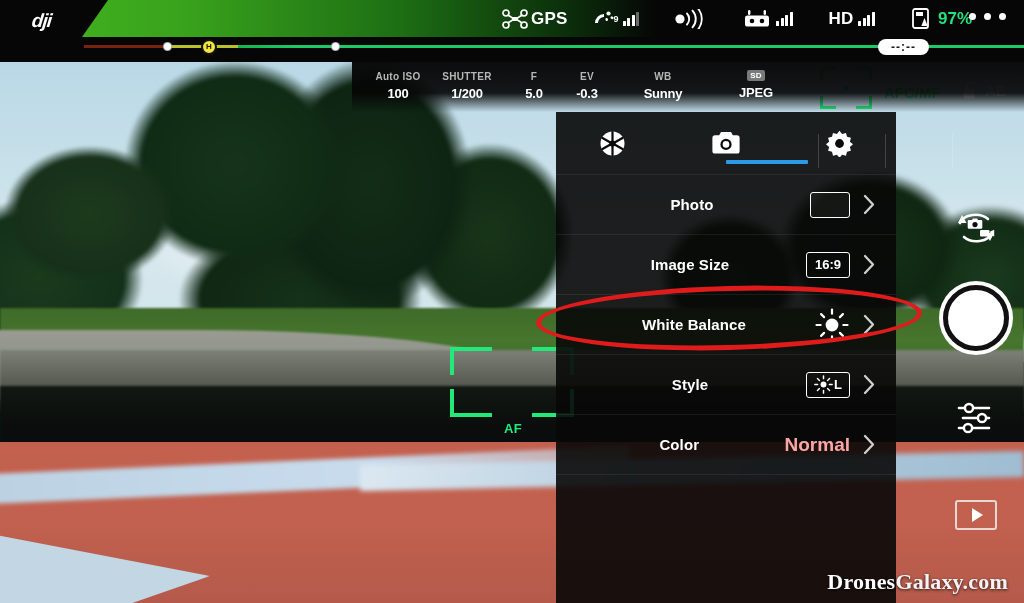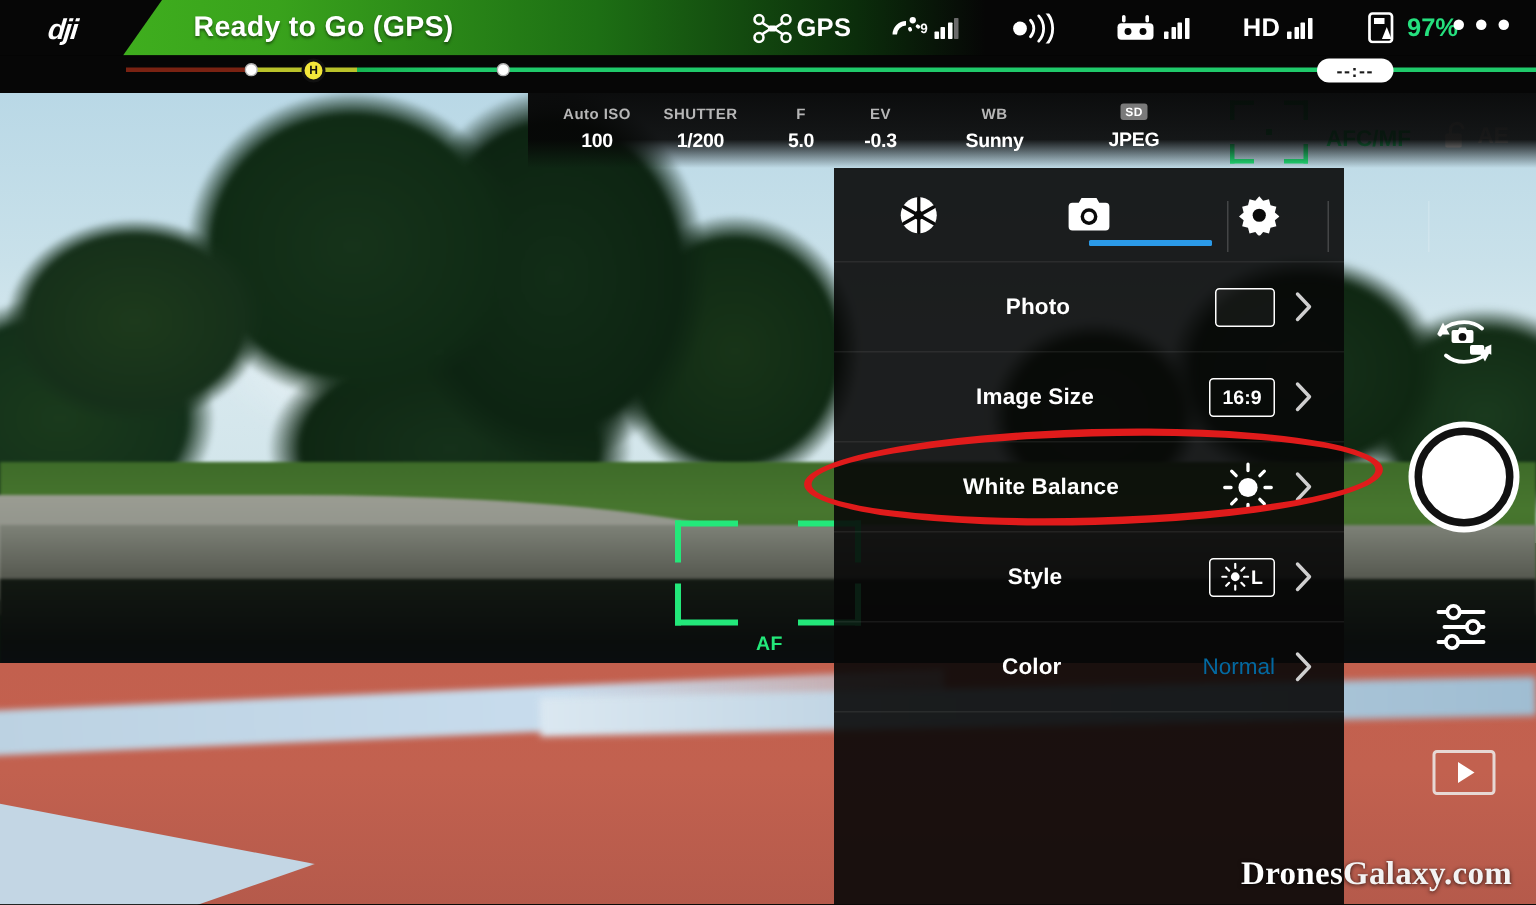--- a/index.html
+++ b/index.html
@@ -253,21 +253,21 @@
     color: #fff; font-size: 14px; font-weight: 600;
     display: flex; align-items: center; justify-content: center;
   }
   .val-box {
     border: 1.5px solid #fff; border-radius: 3px;
     min-width: 44px; height: 26px;
     display: flex; align-items: center; justify-content: center;
     font-size: 13px; font-weight: 700; color: #fff; padding: 0 5px;
   }
   .val-box.thumb { min-width: 40px; background: rgba(255,255,255,.05); }
-  .val-plain { color: #0369a1; font-size: 15px; font-weight: 400; }
+  .val-plain { color: #fca5a5; font-size: 19px; font-weight: 700; }
   .chev {
     width: 26px; display: flex; align-items: center; justify-content: center;
     color: #cfcfcf; font-size: 22px; font-weight: 300; margin-left: 6px;
   }
   .chev svg { display: block; }
 
   
   #red-ellipse {
     position: absolute; left: 536px; top: 286px; width: 386px; height: 64px;
     border: 5px solid #e01b1b; border-radius: 50%;
@@ -336,21 +336,20 @@
     <i class="af-bl-h"></i>
     <i class="af-bl-v"></i>
     <i class="af-br-h"></i>
     <i class="af-br-v"></i>
   </div>
   <div id="af-label">AF</div>
 
   <div id="topbar">
     <div id="status-wedge"></div>
     <div id="dji-logo">dji</div>
-    <div id="status-text">Ready to Go (GPS)</div>
 
     <div class="top-icons" style="right:52px;">
 
       <div class="ti" style="margin-right:2px;">
         <svg width="26" height="20" viewBox="0 0 26 20">
           <g stroke="#fff" stroke-width="1.7" fill="none" stroke-linecap="round">
             <circle cx="4" cy="4" r="3"></circle>
               <circle cx="22" cy="4" r="3"></circle>
             <circle cx="4" cy="16" r="3"></circle>
               <circle cx="22" cy="16" r="3"></circle>

